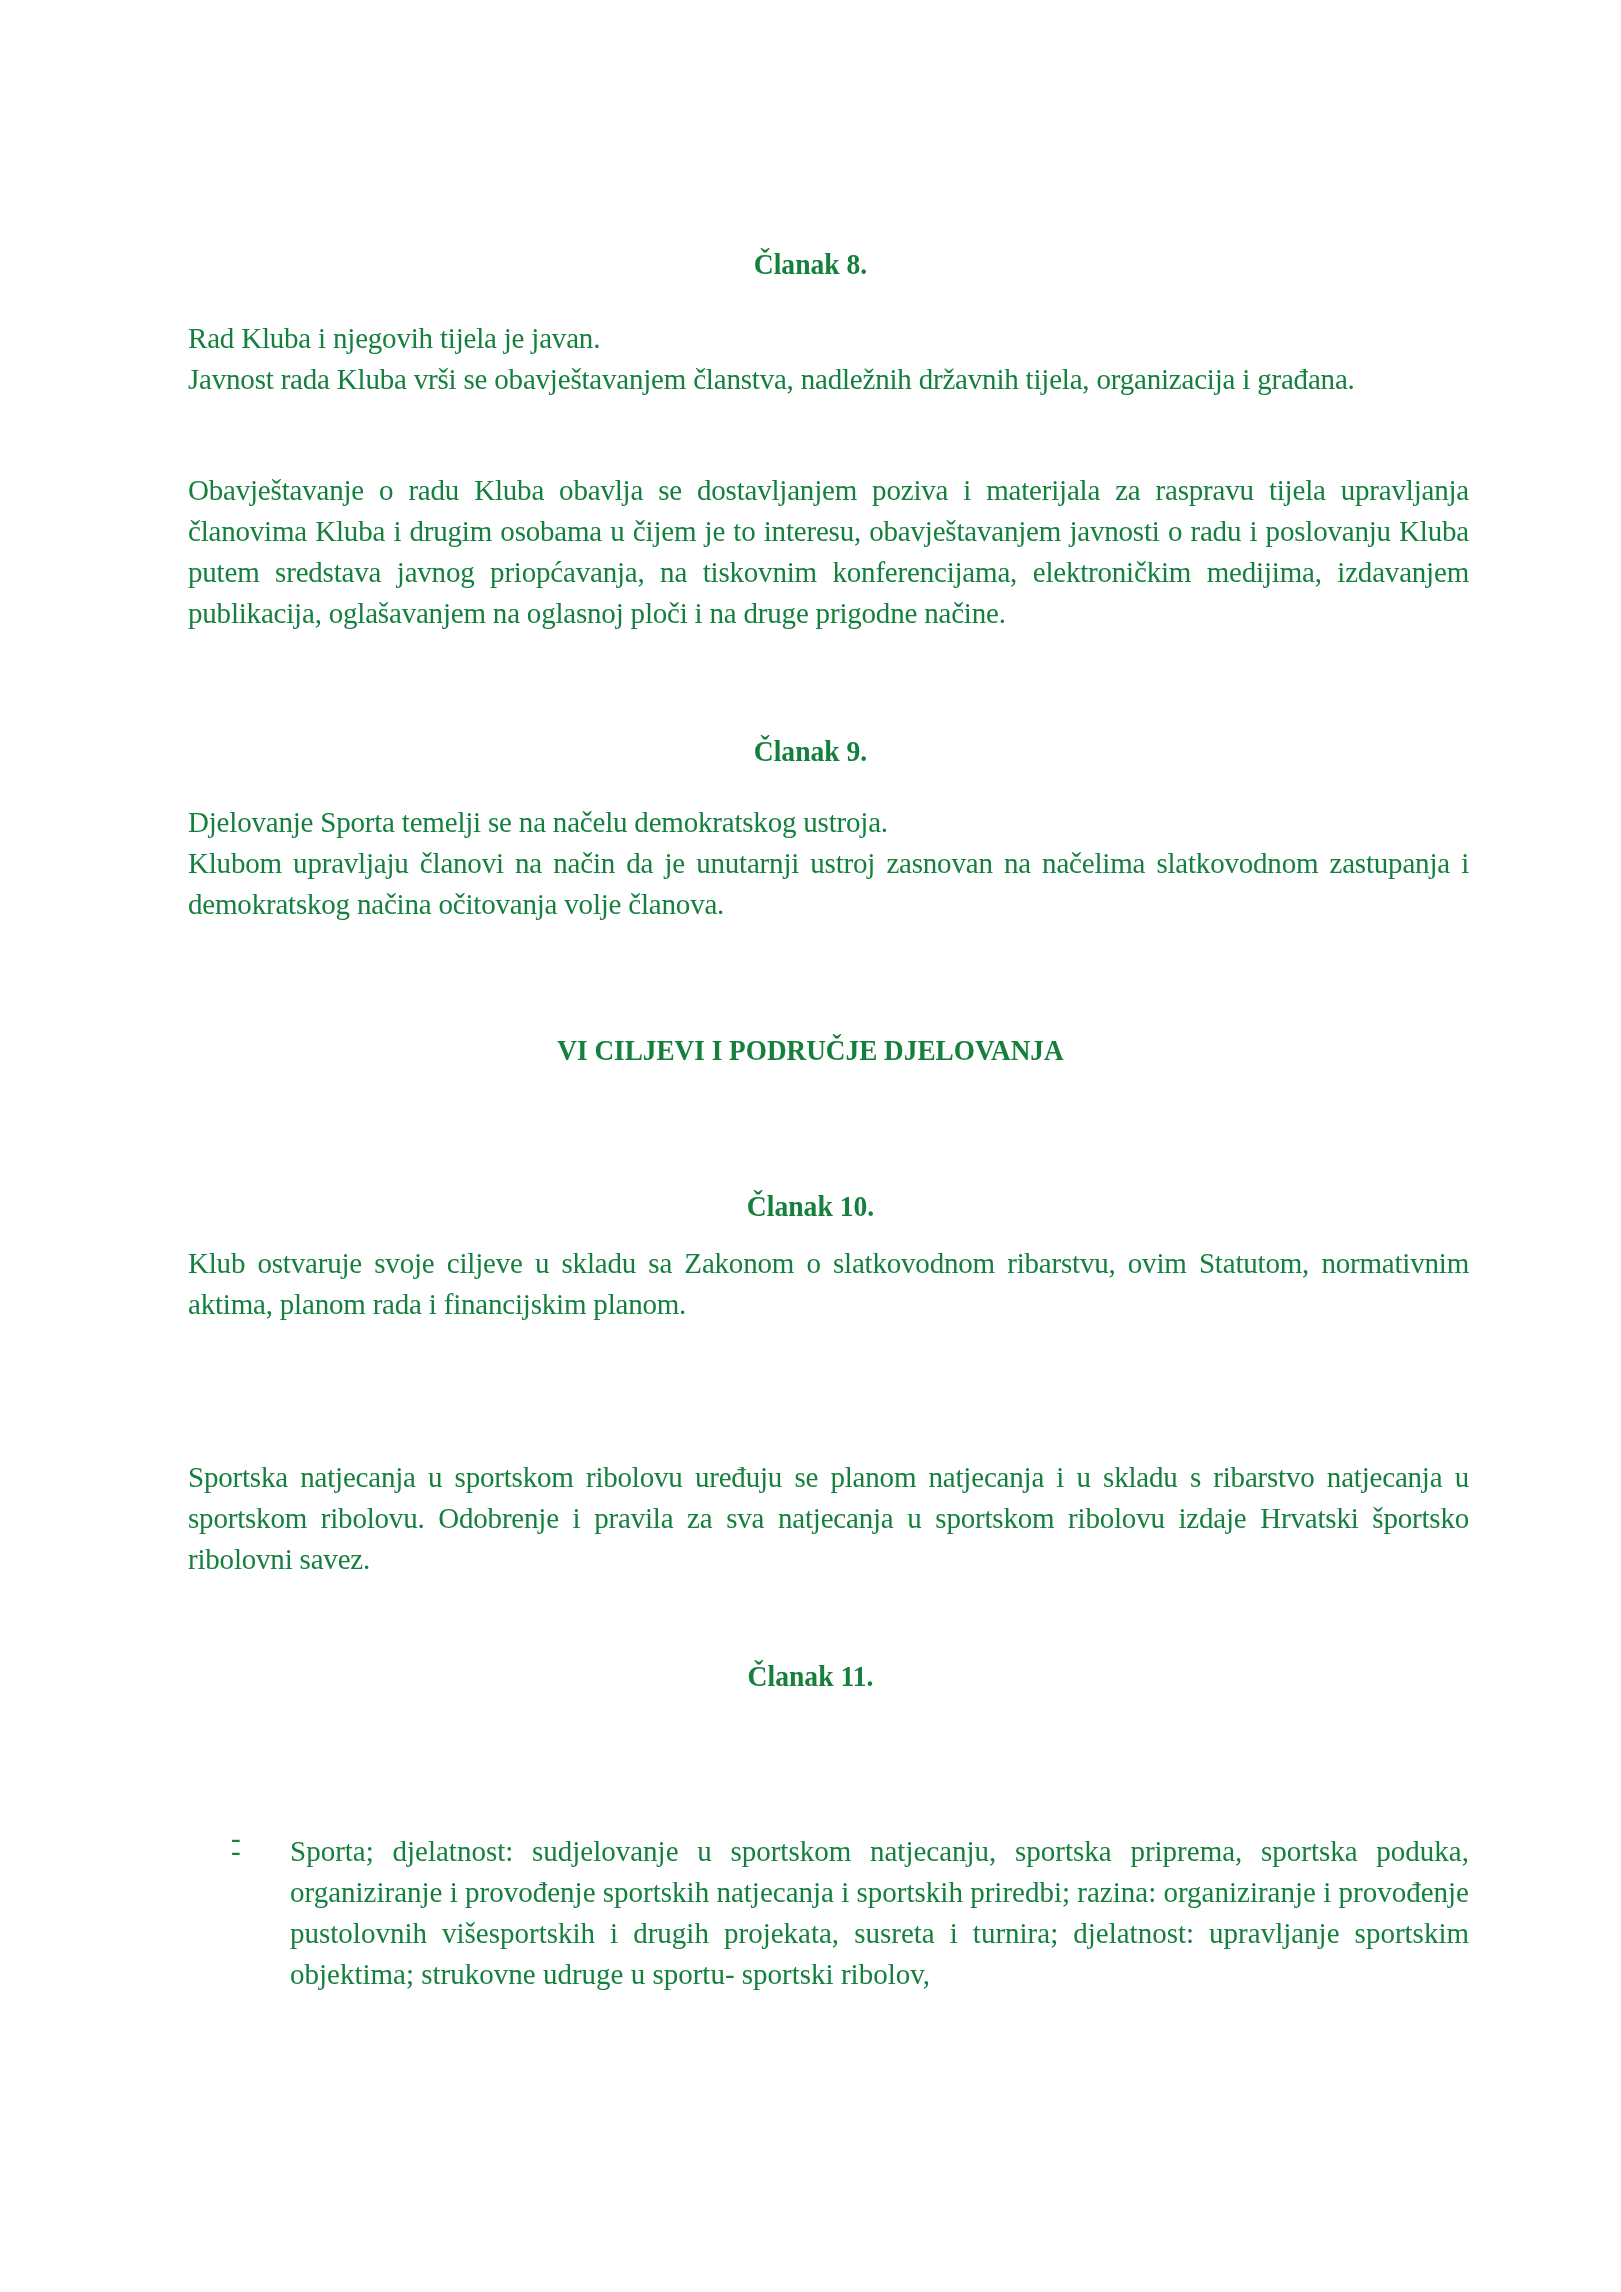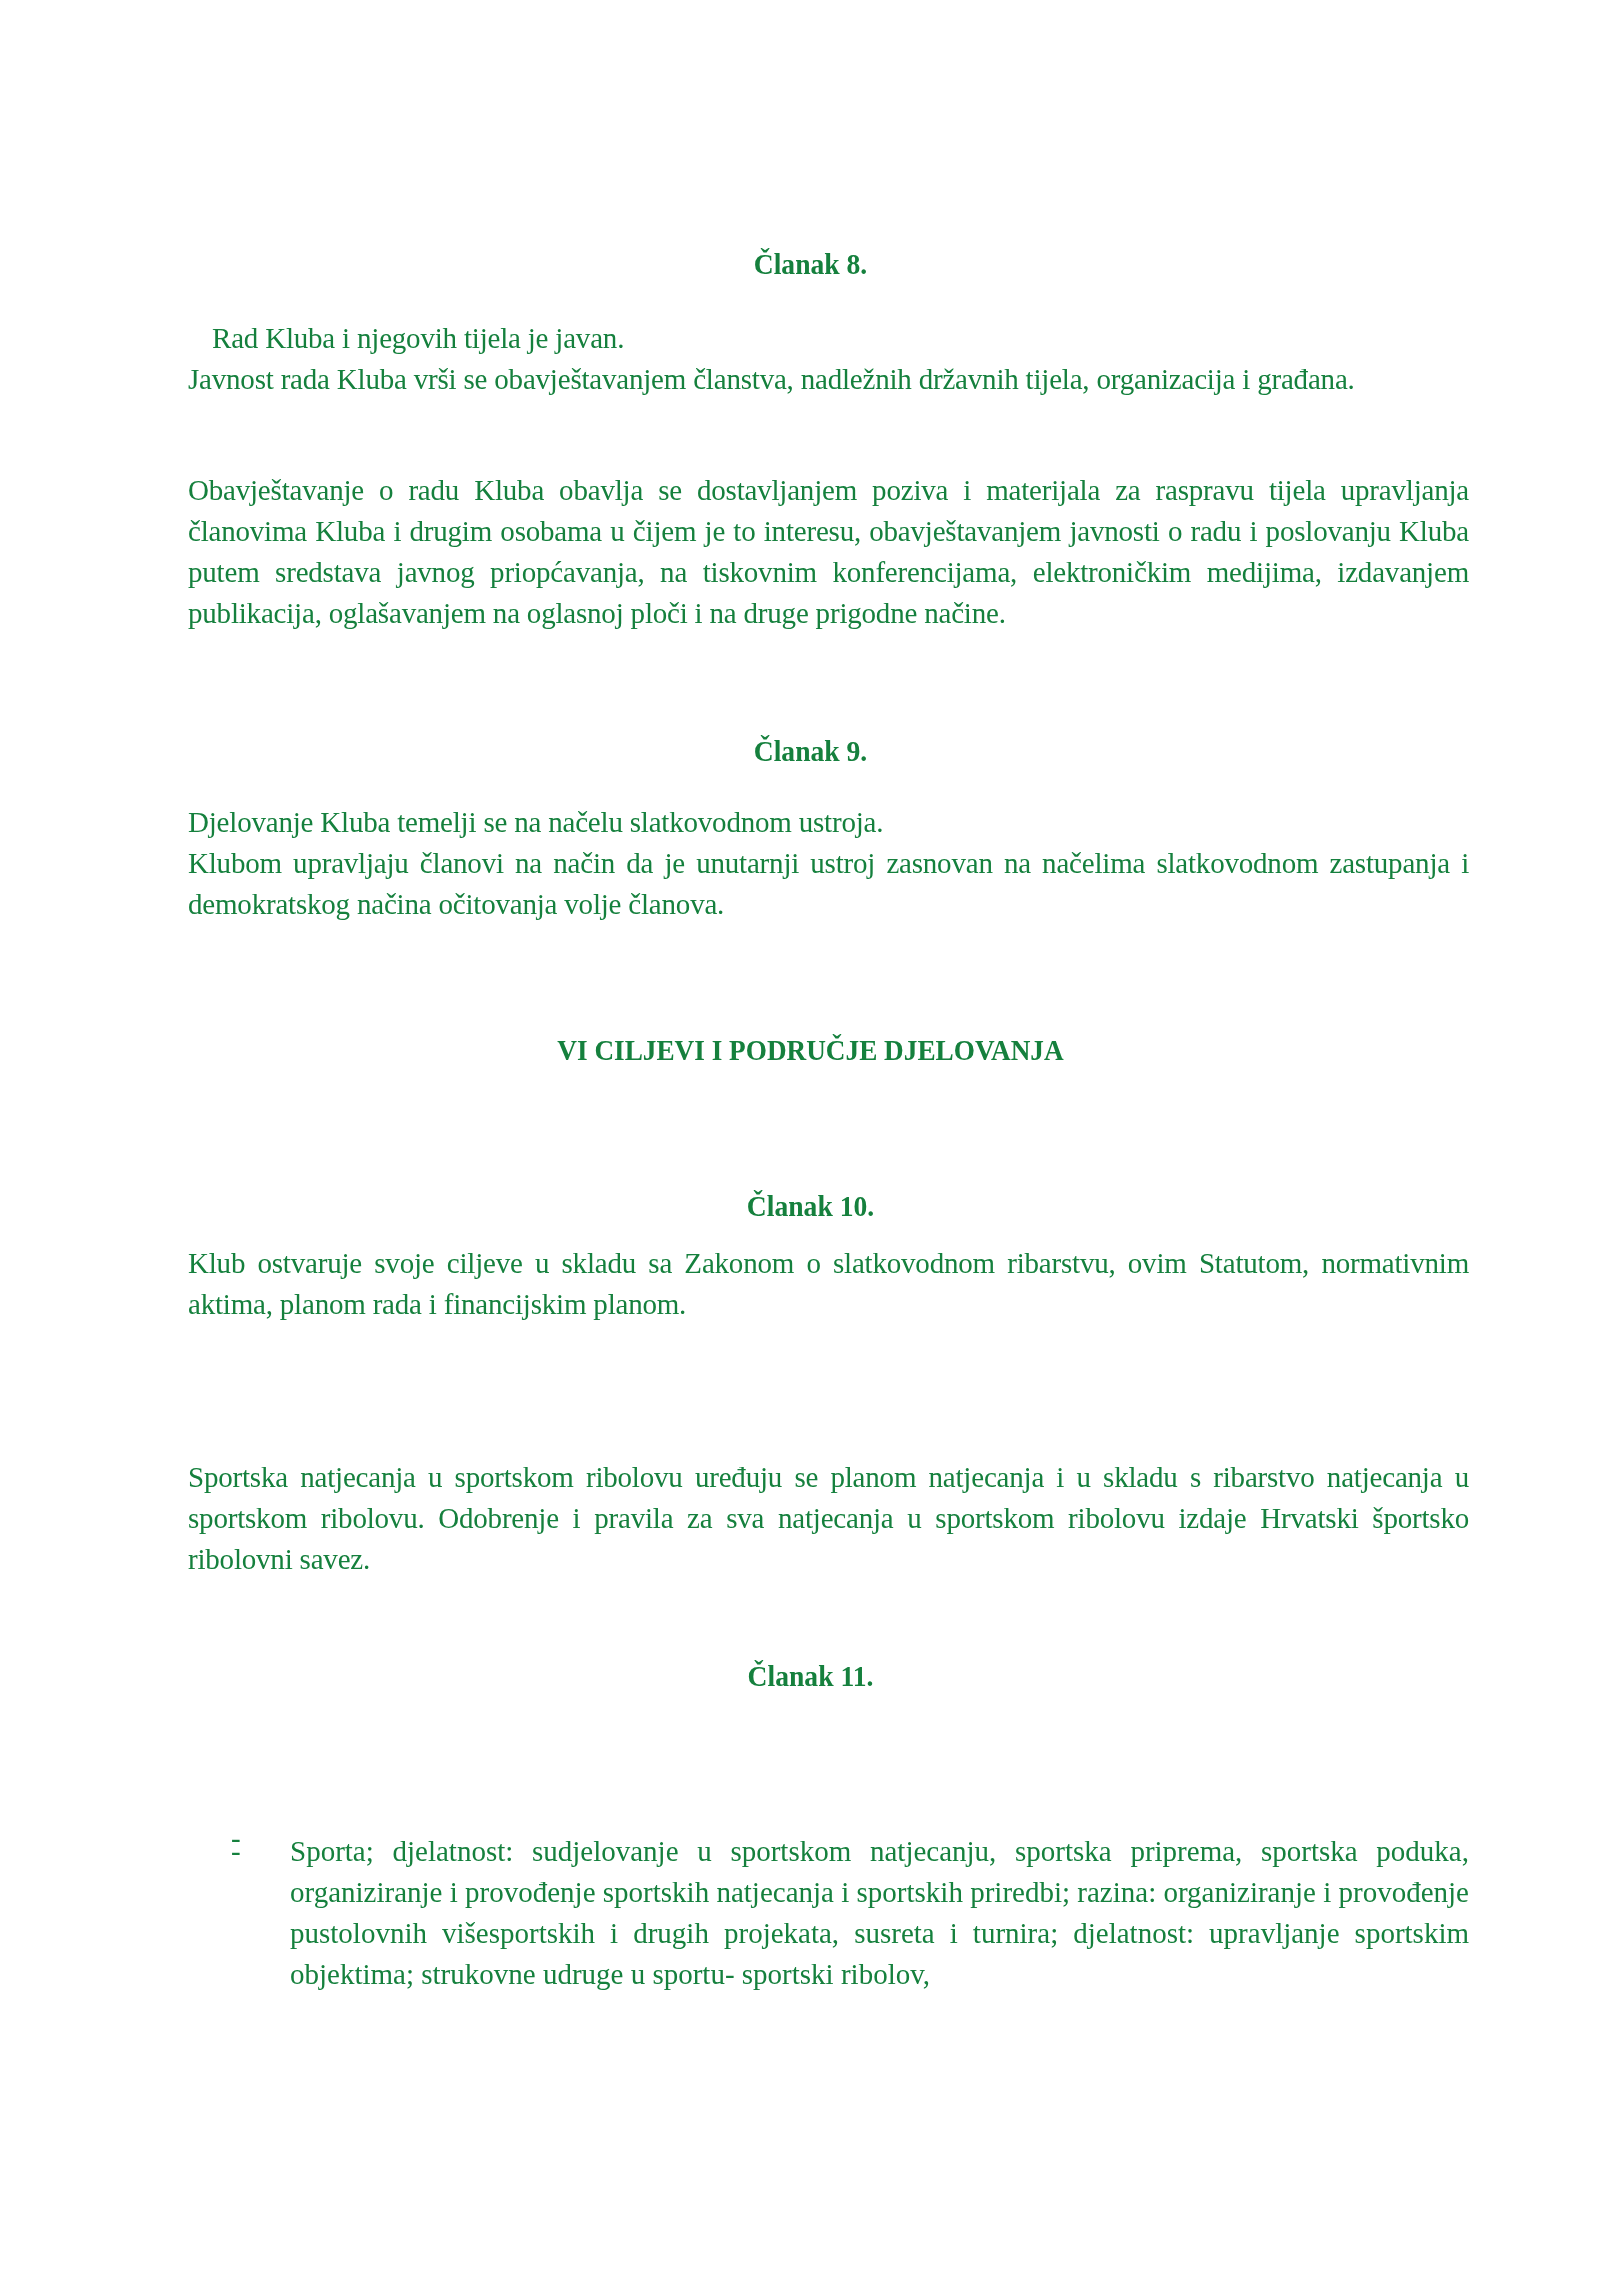--- a/index.html
+++ b/index.html
@@ -30,28 +30,28 @@
   .list-item { position: relative; padding-left: 102px; text-align: justify; margin-bottom: 12.5px; }
   .list-item .dash { position: absolute; left: 43px; top: 0; }
 </style>
 </head>
 <body>
 
 <div class="page">
 
   <div class="abs heading" style="top:246px;">Članak 8.</div>
   <div class="abs para" style="top:318px;">
-    <p style="text-align:left;margin-left:24px;">Rad Kluba i njegovih tijela je javan.</p>
+    <p style="text-align:left;">Rad Kluba i njegovih tijela je javan.</p>
     <p>Javnost rada Kluba vrši se obavještavanjem članstva, nadležnih državnih tijela, organizacija i građana.</p>
   </div>
   <div class="abs para" style="top:470px;">Obavještavanje o radu Kluba obavlja se dostavljanjem poziva i materijala za raspravu tijela upravljanja članovima Kluba i drugim osobama u čijem je to interesu, obavještavanjem javnosti o radu i poslovanju Kluba putem sredstava javnog priopćavanja, na tiskovnim konferencijama, elektroničkim medijima, izdavanjem publikacija, oglašavanjem na oglasnoj ploči i na druge prigodne načine.</div>
 
   <div class="abs heading" style="top:733px;">Članak 9.</div>
   <div class="abs para" style="top:802px;">
-    <p style="text-align:left;">Djelovanje Kluba temelji se na načelu slatkovodnom ustroja.</p>
+    <p style="text-align:left;">Djelovanje Sporta temelji se na načelu demokratskog ustroja.</p>
     <p>Klubom upravljaju članovi na način da je unutarnji ustroj zasnovan na načelima slatkovodnom zastupanja i demokratskog načina očitovanja volje članova.</p>
   </div>
 
   <div class="abs heading section-heading" style="top:1032px;">VI CILJEVI I PODRUČJE DJELOVANJA</div>
 
   <div class="abs heading" style="top:1188px;">Članak 10.</div>
   <div class="abs para" style="top:1243px;">Klub ostvaruje svoje ciljeve u skladu sa Zakonom o slatkovodnom ribarstvu, ovim Statutom, normativnim aktima, planom rada  i financijskim planom.</div>
   <div class="abs para" style="top:1457px;">Sportska natjecanja u sportskom ribolovu uređuju se planom natjecanja i u skladu s ribarstvo natjecanja u sportskom ribolovu. Odobrenje i pravila za sva natjecanja u sportskom ribolovu izdaje Hrvatski športsko ribolovni savez.</div>
 
   <div class="abs heading" style="top:1658px;">Članak 11.</div>

